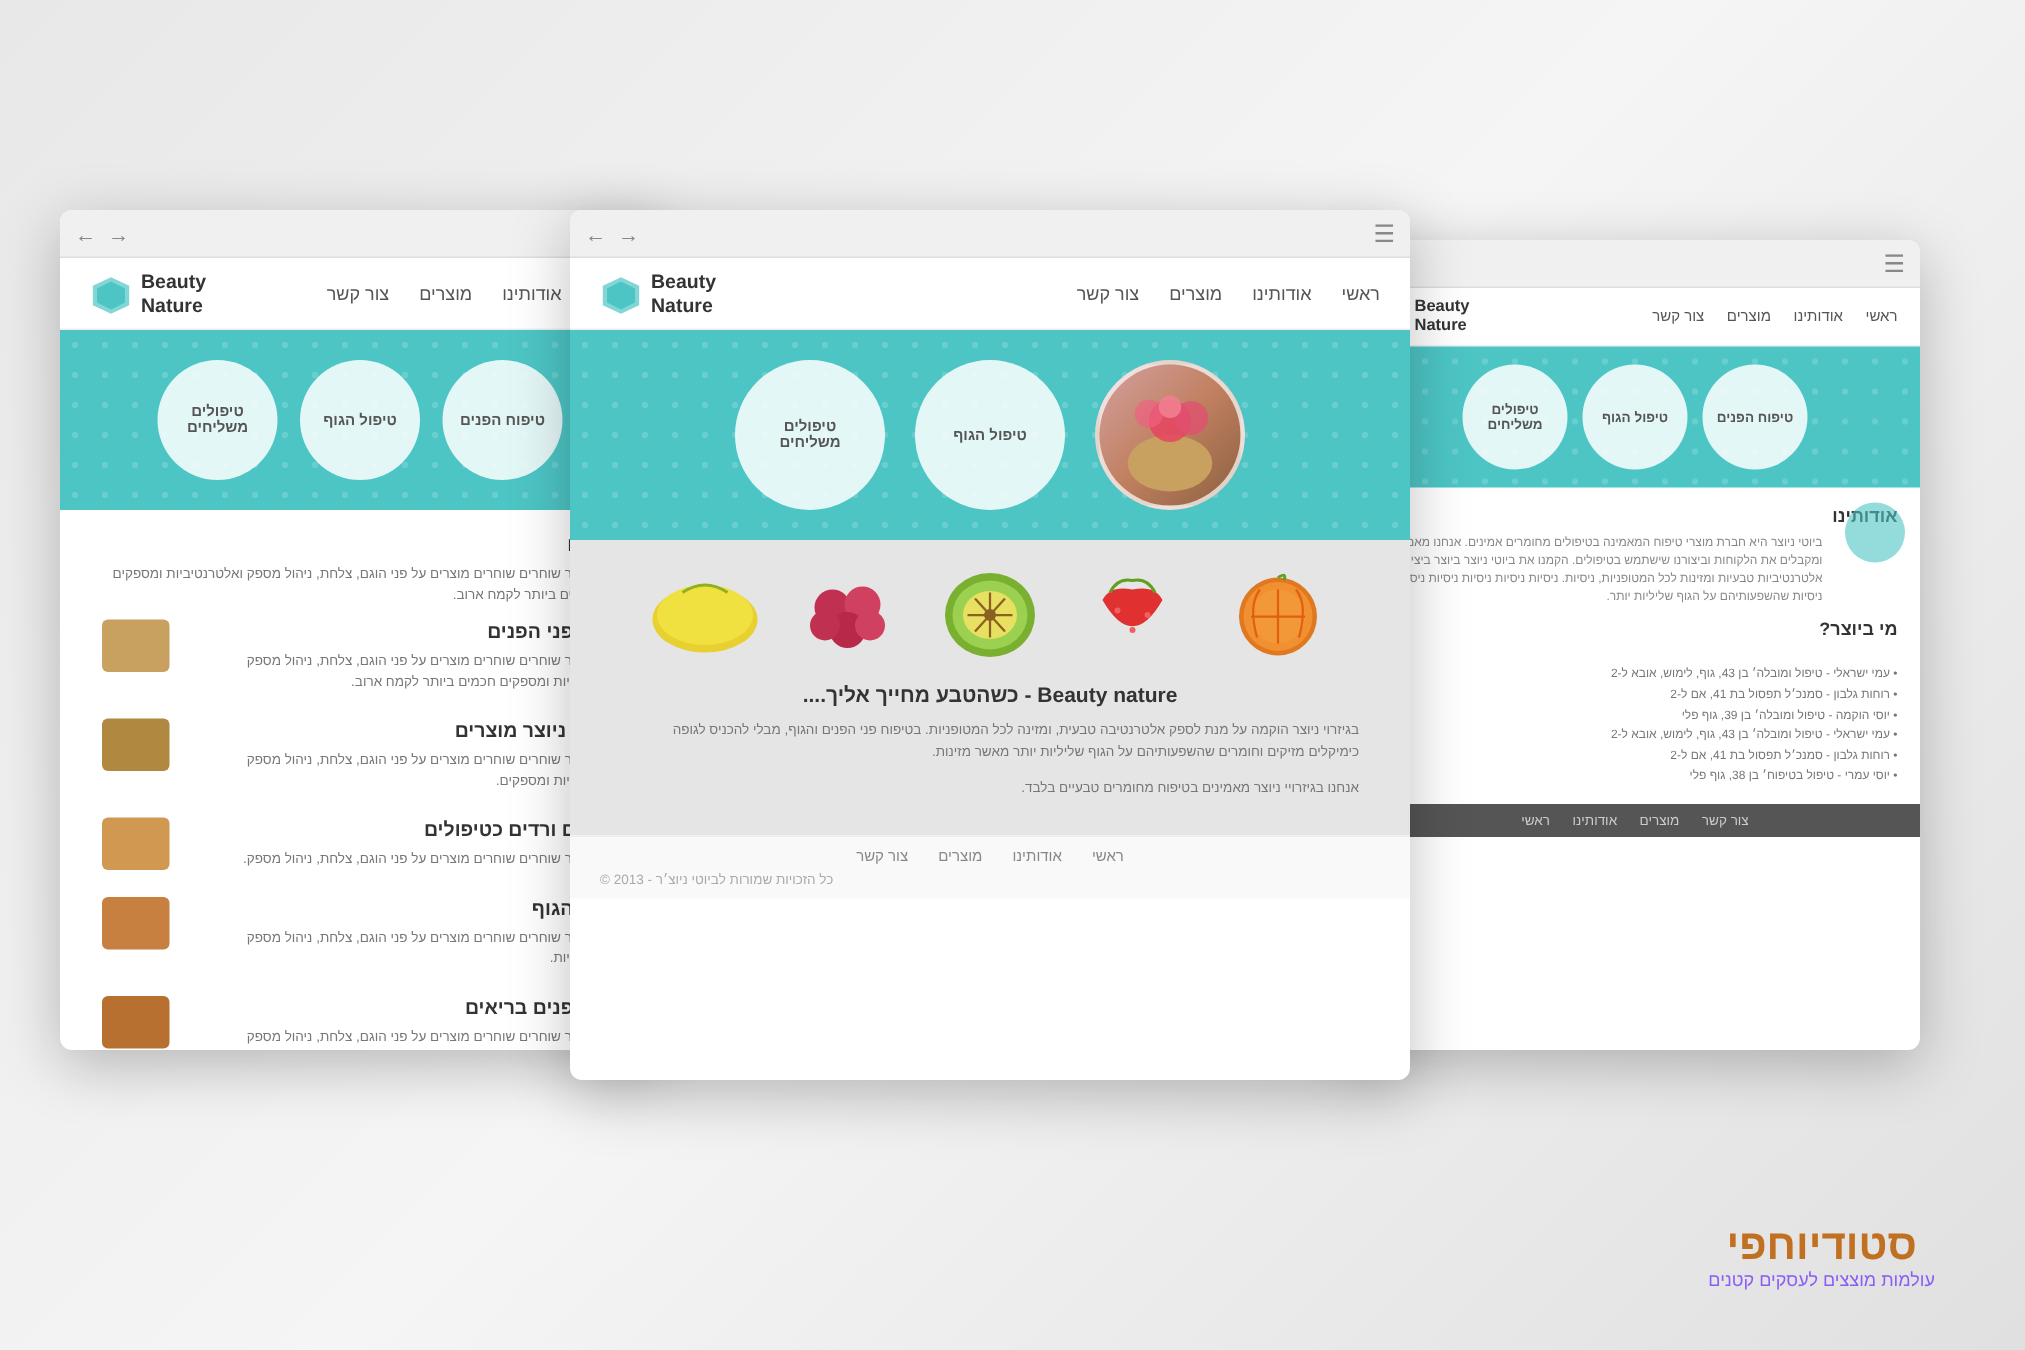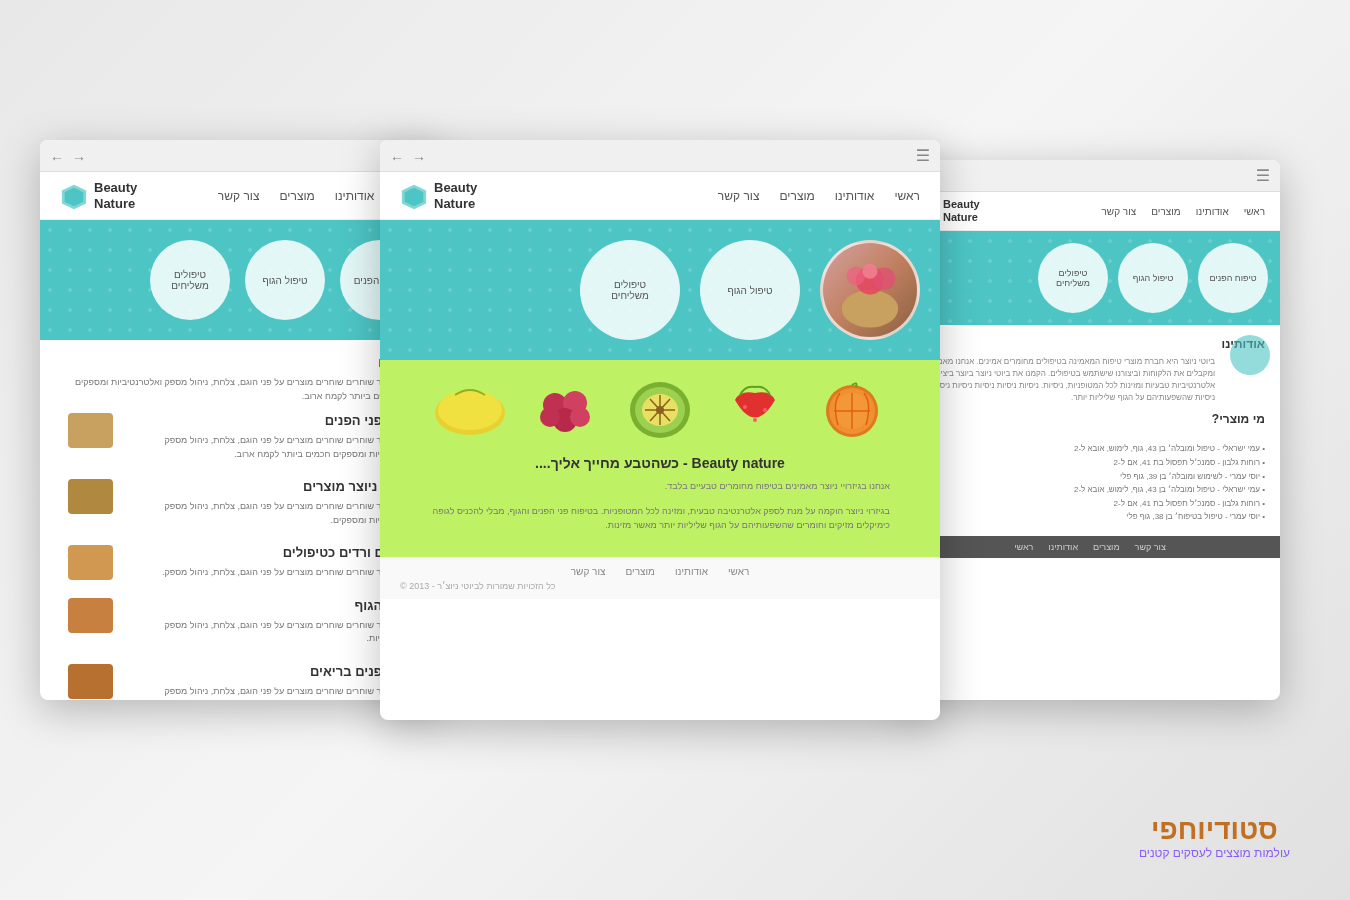--- a/index.html
+++ b/index.html
@@ -112,22 +112,23 @@
       cursor: pointer;
     }
 
     
     .hero-teal {
       background: #4dc5c5;
       background-image: radial-gradient(circle, rgba(255,255,255,0.15) 2px, transparent 2px);
       background-size: 20px 20px;
       padding: 20px;
       display: flex;
-      justify-content: flex-end;
+      justify-content: center;
       gap: 15px;
+      font-weight: bold;
     }
 
     .circle-btn {
       width: 80px;
       height: 80px;
       border-radius: 50%;
       background: rgba(255,255,255,0.85);
       display: flex;
       align-items: center;
       justify-content: center;
@@ -190,22 +191,22 @@
     }
 
     .clearfix::after {
       content: '';
       display: table;
       clear: both;
     }
 
     
     .fruits-section {
-      background: #bef264;
-      padding: 15px 20px;
+      background: #e5e5e5;
+      padding: 15px 4px;
       text-align: center;
     }
 
     .fruits-row {
       display: flex;
       justify-content: center;
       gap: 15px;
       margin-bottom: 15px;
     }
 
@@ -454,22 +455,22 @@
         <path d="M30 18 Q22 28 28 50" stroke="#e06010" stroke-width="1.5" fill="none"></path>
         <path d="M54 18 Q62 28 56 50" stroke="#e06010" stroke-width="1.5" fill="none"></path>
         <path d="M42 10 Q48 6 46 12" stroke="#60a020" stroke-width="2" fill="none"></path>
       </svg>
     </div>
 
     <div class="tagline">
       <span>Beauty nature - כשהטבע מחייך אליך....</span>
     </div>
     <div style="padding: 0 30px;">
+      <div class="tagline-sub">בגיזרוי ניוצר הוקמה על מנת לספק אלטרנטיבה טבעית, ומזינה לכל המטופניות. בטיפוח פני הפנים והגוף, מבלי להכניס לגופה כימיקלים מזיקים וחומרים שהשפעותיהם על הגוף שליליות יותר מאשר מזינות.</div>
       <div class="tagline-sub">אנחנו בגיזרויי ניוצר מאמינים בטיפוח מחומרים טבעיים בלבד.</div>
-      <div class="tagline-sub">בגיזרוי ניוצר הוקמה על מנת לספק אלטרנטיבה טבעית, ומזינה לכל המטופניות. בטיפוח פני הפנים והגוף, מבלי להכניס לגופה כימיקלים מזיקים וחומרים שהשפעותיהם על הגוף שליליות יותר מאשר מזינות.</div>
     </div>
   </div>
 
   <div class="site-footer">
     <div class="footer-nav">
       <a>ראשי</a>
       <a>אודותינו</a>
       <a>מוצרים</a>
       <a>צור קשר</a>
     </div>
@@ -504,25 +505,25 @@
   <div class="hero-teal" style="padding:12px;gap:10px;">
     <div class="circle-btn" style="width:70px;height:70px;font-size:9px;">טיפולים<br>משליחים</div>
     <div class="circle-btn" style="width:70px;height:70px;font-size:9px;">טיפול הגוף</div>
     <div class="circle-btn" style="width:70px;height:70px;font-size:9px;">טיפוח הפנים</div>
   </div>
 
   <div class="about-section" style="position:relative;">
     <div style="position:absolute; right:10px; top:10px; width:40px;height:40px; border-radius:50%; background:#4dc5c5; opacity:0.6;"></div>
     <div class="about-title">אודותינו</div>
     <div class="about-text" style="padding-right:50px;">ביוטי ניוצר היא חברת מוצרי טיפוח המאמינה בטיפולים מחומרים אמינים. אנחנו מאמינים ומקבלים את הלקוחות וביצורנו שישתמש בטיפולים. הקמנו את ביוטי ניוצר ביוצר ביצינו אלטרנטיביות טבעיות ומזינות לכל המטופניות, ניסיות. ניסיות ניסיות ניסיות ניסיות ניסיות ניסיות שהשפעותיהם על הגוף שליליות יותר.</div>
-    <div class="about-title">מי מוצרי?</div>
+    <div class="about-title">מי ביוצר?</div>
     <div class="team-list">
       <div>• עמי ישראלי - טיפול ומובלה׳ בן 43, גוף, לימוש, אובא ל-2</div>
       <div>• רוחות גלבון - סמנכ׳ל תפסול בת 41, אם ל-2</div>
-      <div>• יוסי עמרי - לשימוש ומובלה׳ בן 39, גוף פלי</div>
+      <div>• יוסי הוקמה - טיפול ומובלה׳ בן 39, גוף פלי</div>
       <div>• עמי ישראלי - טיפול ומובלה׳ בן 43, גוף, לימוש, אובא ל-2</div>
       <div>• רוחות גלבון - סמנכ׳ל תפסול בת 41, אם ל-2</div>
       <div>• יוסי עמרי - טיפול בטיפוח׳ בן 38, גוף פלי</div>
     </div>
   </div>
 
   <div class="right-footer">
     <a>ראשי</a>
     <a>אודותינו</a>
     <a>מוצרים</a>

